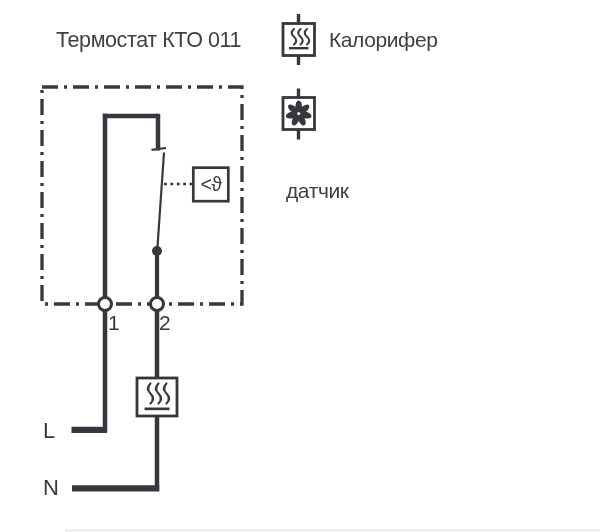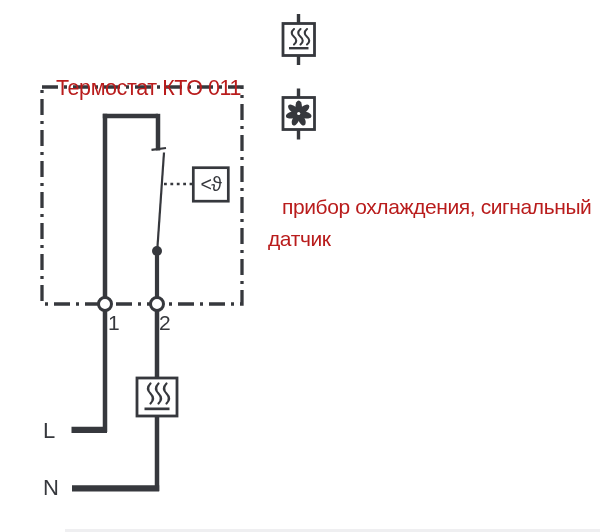--- a/index.html
+++ b/index.html
@@ -12,32 +12,31 @@
     height: 532px;
     position: relative;
     overflow: hidden;
     font-family: "Liberation Sans", "DejaVu Sans", sans-serif;
   }
   .stage { position: absolute; inset: 0; }
   svg.schematic { position: absolute; left: 0; top: 0; }
 
   .txt {
     position: absolute;
-    color: #b91c1c;
+    color: #404040;
     font-size: 21px;
     letter-spacing: -0.4px;
     white-space: nowrap;
     line-height: 1.2;
-    margin-top: 48px;
   }
   .txt--title { left: 56px; top: 28px; font-size: 21.5px; }
   .txt--heater-label { left: 329px; top: 27px; }
   .txt--fan-line1 { left: 329px; top: 100px; }
   .txt--fan-line2 { left: 282px; top: 146px; }
-  .txt--fan-line3 { left: 268px; top: 178px; text-align: right; }
+  .txt--fan-line3 { left: 286px; top: 178px; text-align: right; }
 
   .lbl {
     position: absolute;
     color: #36383d;
     font-size: 21px;
     white-space: nowrap;
   }
   .lbl--t1 { left: 108px; top: 311px; }
   .lbl--t2 { left: 159px; top: 311px; }
   .lbl--L { left: 43px; top: 418px; font-size: 22px; }
@@ -143,21 +142,21 @@
         <ellipse cx="0" cy="-6.8" rx="3.3" ry="6.3" transform="rotate(205.7)"></ellipse>
         <ellipse cx="0" cy="-6.8" rx="3.3" ry="6.3" transform="rotate(257.1)"></ellipse>
         <ellipse cx="0" cy="-6.8" rx="3.3" ry="6.3" transform="rotate(308.6)"></ellipse>
         <circle cx="0" cy="0" r="1.6" fill="#ffffff"></circle>
       </g>
     </g>
   </svg>
 
   <div class="txt txt--title">Термостат КТО 011</div>
 
-  <div class="txt txt--fan-line2">прибор охлаждения, сигнальный</div>
+  <div class="txt txt--heater-label">Калорифер</div>
   <div class="txt txt--fan-line3">датчик</div>
 
   <div class="lbl lbl--t1">1</div>
   <div class="lbl lbl--t2">2</div>
   <div class="lbl lbl--L">L</div>
   <div class="lbl lbl--N">N</div>
 
   <div class="sensor-symbol">&lt;ϑ</div>
 
   <div class="bottom-strip"></div>

